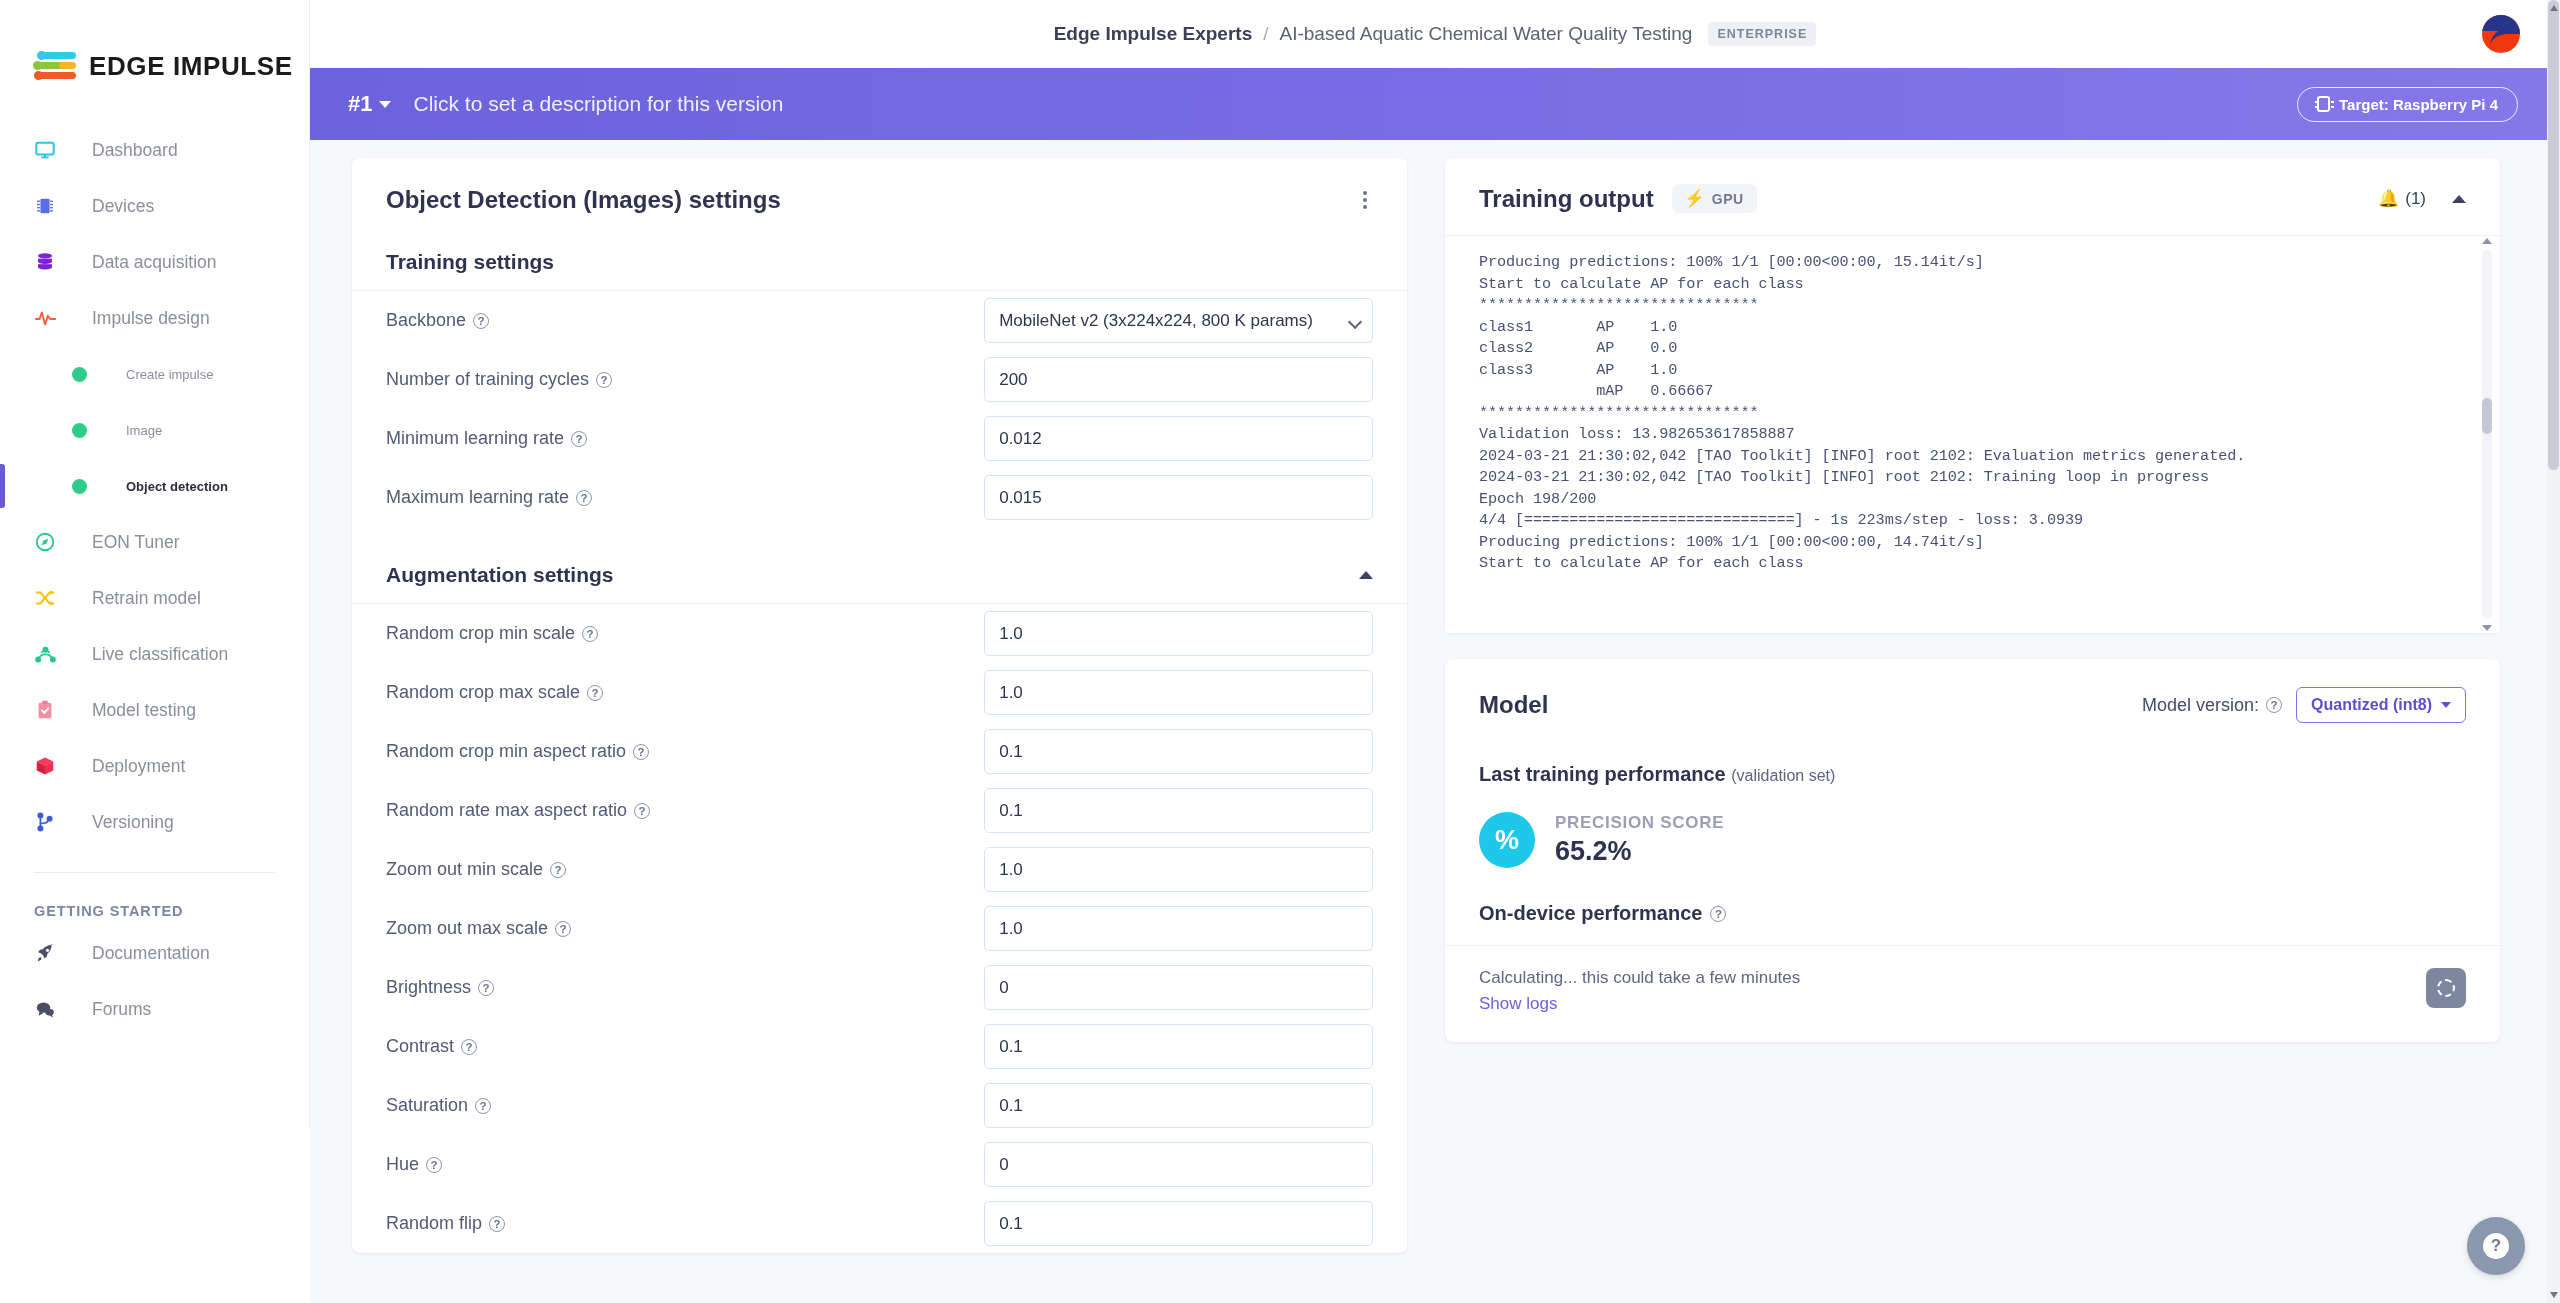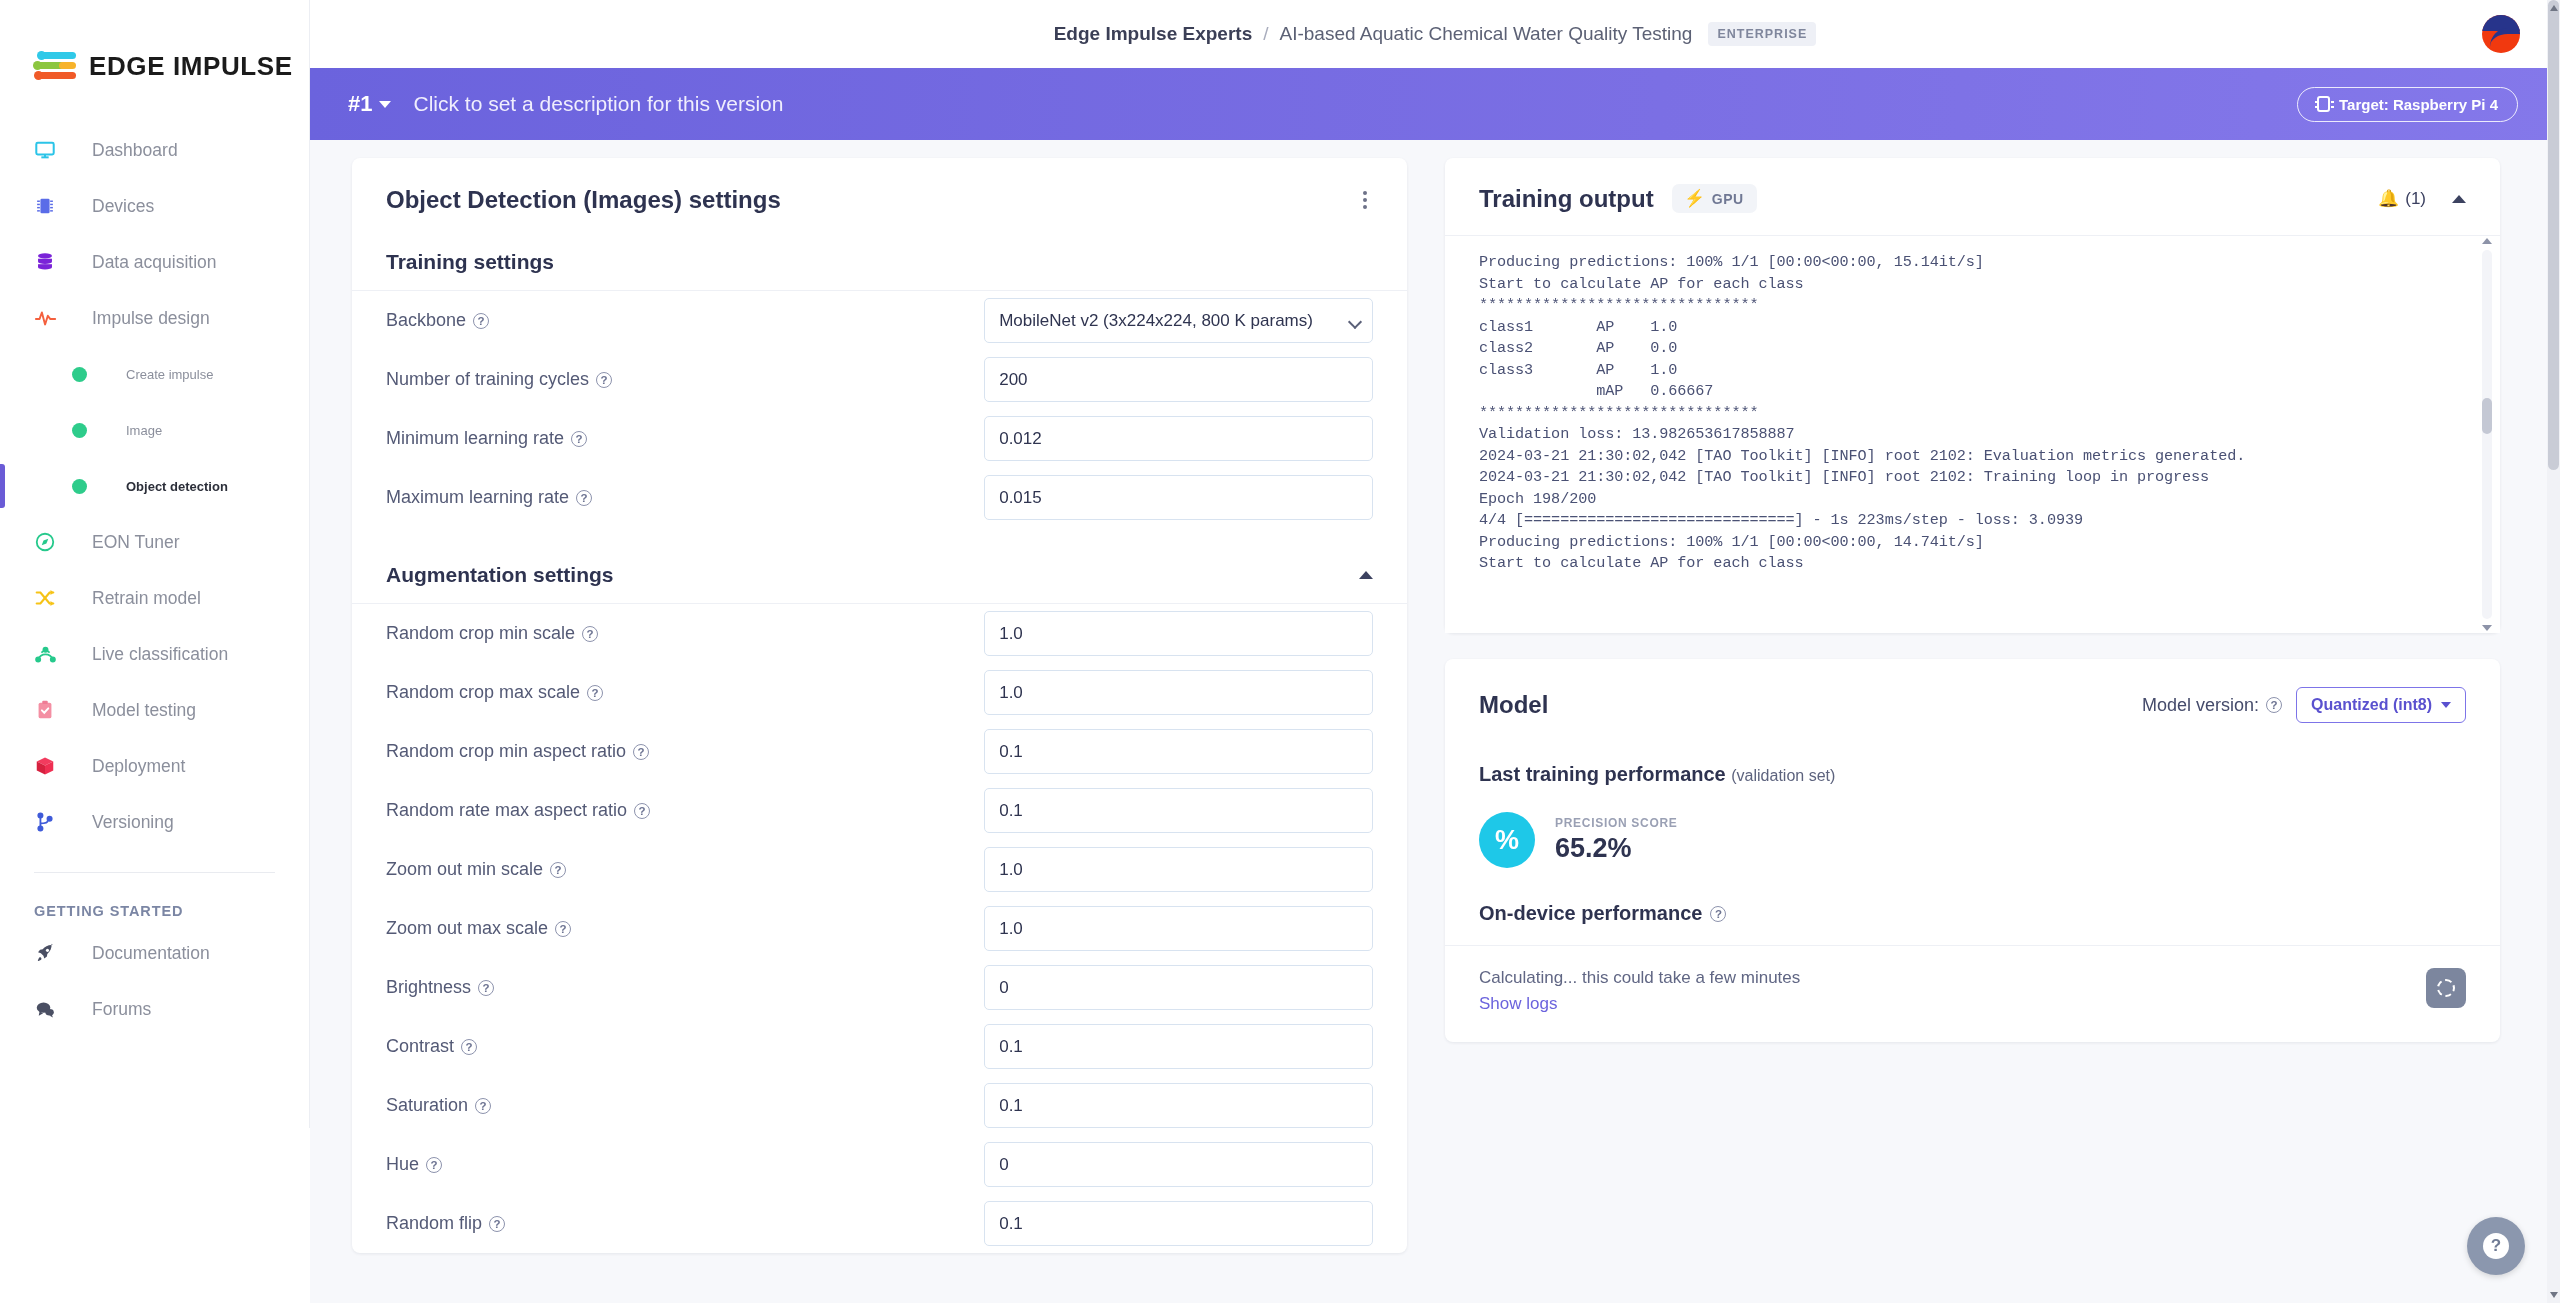--- a/index.html
+++ b/index.html
@@ -187,21 +187,21 @@
     font-size:16px; font-weight:700; padding:8px 14px; display:flex; align-items:center; gap:9px; cursor:pointer;
   }
   .caret-sm { width:0;height:0;border-left:5px solid transparent;border-right:5px solid transparent;border-top:6px solid #5a51cf;}
   .ltp { padding: 22px 34px 0 34px; font-size: 20px; color:#2e3350; font-weight:700; }
   .ltp small { font-size: 16px; font-weight:400; color:#5d637e; }
   .score-row { display:flex; align-items:center; gap:20px; padding: 26px 34px 0 34px; }
   .score-badge {
     width:56px;height:56px;border-radius:50%;background:#1ec8e8;color:#fff;
     display:flex;align-items:center;justify-content:center;font-size:27px;font-weight:700;
   }
-  .score-cap { font-size:12px;font-weight:700;letter-spacing:.7px;color:#9aa0b4;text-align:right; }
+  .score-cap { font-size:17px;font-weight:700;letter-spacing:.7px;color:#9aa0b4;text-align:right; }
   .score-val { font-size:27px;font-weight:700;color:#2e3350; margin-top:3px;}
   .odp { padding: 34px 34px 20px 34px; font-size:20px; font-weight:700; color:#2e3350; display:flex; align-items:center; gap:8px;}
   .odp-body { border-top:1px solid #eef0f5; padding: 22px 34px 28px 34px; display:flex; align-items:flex-start;}
   .calc-txt { font-size:17px; color:#606684; }
   .show-logs { font-size:17px; color:#6b63dd; text-decoration:none; display:block; margin-top:6px; cursor:pointer;}
   .spinner-btn {
     margin-left:auto; width:40px;height:40px;border-radius:8px;background:#7c869e;
     display:flex;align-items:center;justify-content:center; cursor:pointer;
   }
   .spin-ring { width:18px;height:18px;border-radius:50%;border:2.5px dashed #fff; }

